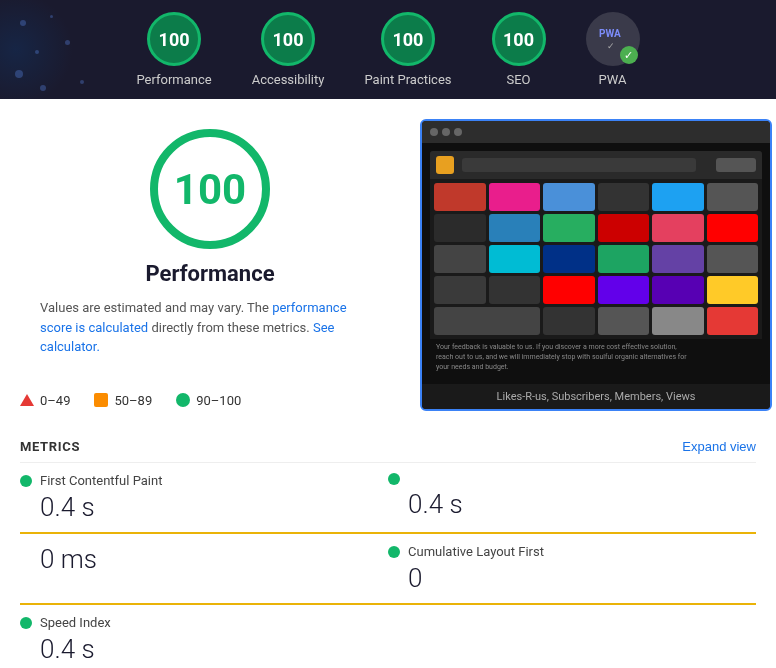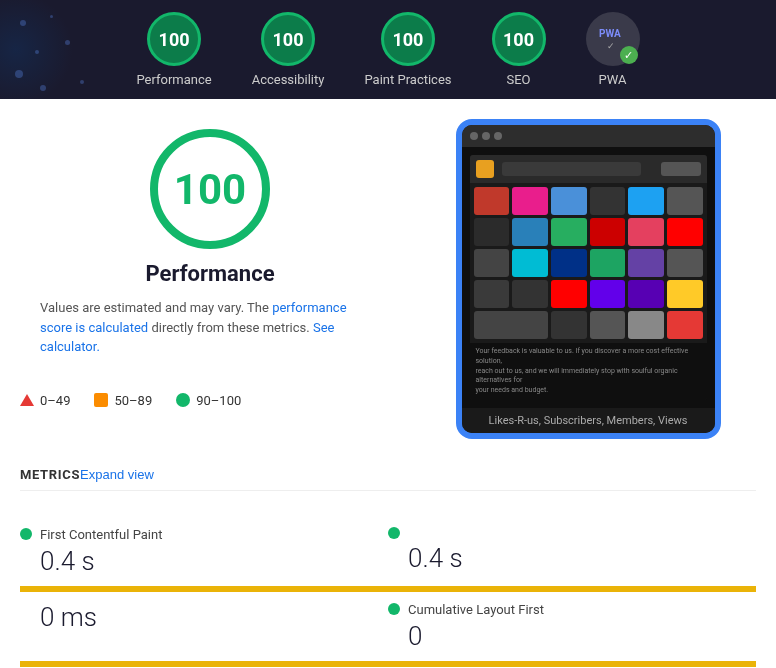--- a/index.html
+++ b/index.html
@@ -171,24 +171,24 @@
 
     
     .right-panel {
       flex: 1;
       display: flex;
       align-items: flex-start;
       justify-content: center;
     }
 
     .screenshot-frame {
-      width: 265px;
-      border-radius: 16px;
+      width: 352px;
+      border-radius: 6px;
       overflow: hidden;
-      border: 6px solid #3b82f6;
+      border: 2px solid #3b82f6;
       background: #1a1a1a;
     }
     .screenshot-titlebar {
       background: #2d2d2d;
       height: 22px;
       display: flex;
       align-items: center;
       padding: 0 8px;
       gap: 4px;
     }
@@ -262,24 +262,26 @@
       background: #1a1a1a;
     }
 
     
     .metrics-section {
       padding: 0 20px 20px;
     }
 
     .metrics-header {
       display: flex;
+      justify-content: space-between;
       align-items: center;
       padding: 8px 0;
       border-bottom: 1px solid #eee;
-      margin-bottom: 26px;
+      margin-bottom: 0;
+      gap: 12px;
     }
     .metrics-title {
       font-size: 13px;
       font-weight: 700;
       color: #333;
       letter-spacing: 0.05em;
     }
     .expand-btn {
       font-size: 13px;
       color: #1a73e8;
@@ -289,21 +291,21 @@
     }
 
     .metrics-grid {
       display: grid;
       grid-template-columns: 1fr 1fr;
       gap: 0;
     }
 
     .metric-item {
       padding: 10px 0;
-      border-bottom: 6px solid #eab308;
+      border-bottom: 2px solid #eab308;
     }
     .metric-name-row {
       display: flex;
       align-items: center;
       gap: 8px;
       margin-bottom: 4px;
     }
     .metric-dot {
       width: 12px;
       height: 12px;

